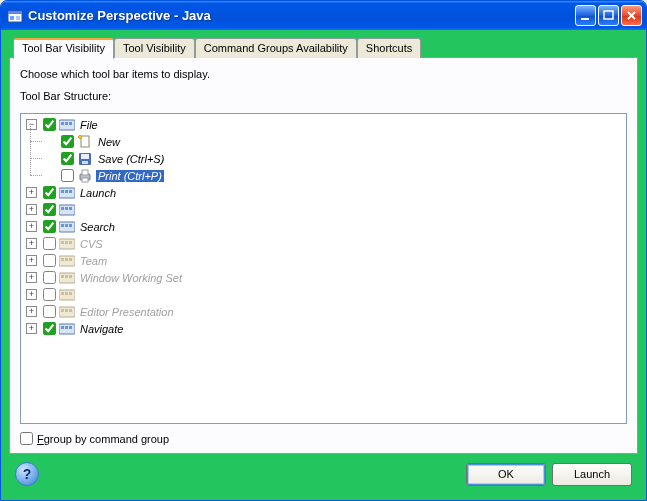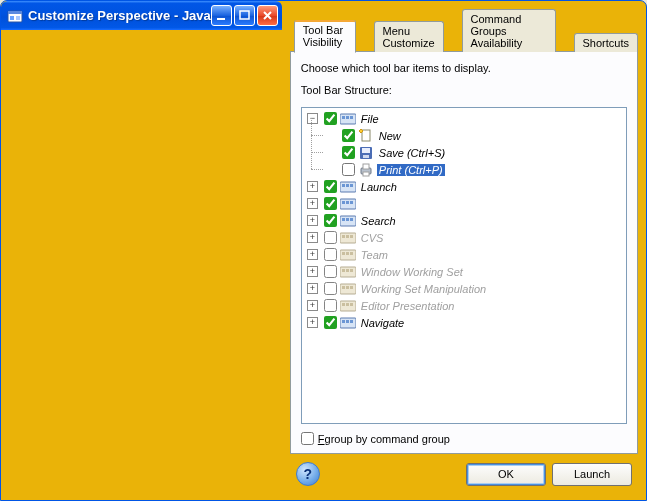--- a/index.html
+++ b/index.html
@@ -8,23 +8,23 @@
     font-family: "Tahoma", "Segoe UI", sans-serif;
     font-size: 11px;
     background: #ece9d8;
     color: #000;
   }
   .window {
     width: 647px;
     height: 501px;
     box-sizing: border-box;
     border: 1px solid #0055e5;
-    background: #eab308;
-    display: flex;
-    flex-direction: row;
+    background: #22c55e;
+    display: flex;
+    flex-direction: column;
     border-radius: 7px 7px 0 0;
     overflow: hidden;
     position: relative;
   }
   .titlebar {
     height: 29px;
     background: linear-gradient(to bottom, #3f90ff 0%, #0156e6 8%, #0053e0 45%, #0050da 55%, #0158e7 92%, #1a6eff 100%);
     display: flex;
     align-items: center;
     padding: 0 4px 0 6px;
@@ -61,24 +61,23 @@
   .client {
     flex: 1 1 auto;
     padding: 8px 8px 8px 8px;
     display: flex;
     flex-direction: column;
     box-sizing: border-box;
   }
 
   .tabs {
     display: flex;
-    align-items: flex-end;
     margin-bottom: -1px;
     padding-left: 4px;
-    gap: 18px;
+    gap: 0;
   }
   .tab {
     background: #ece9d8;
     border: 1px solid #919b9c;
     border-bottom: none;
     border-radius: 3px 3px 0 0;
     padding: 3px 8px 3px 8px;
     position: relative;
     cursor: default;
   }
@@ -226,21 +225,21 @@
     </div>
   </div>
 
   <div class="client">
 
     <div class="tabs">
       <div class="tab active">
         <span>Tool Bar Visibility</span>
       </div>
       <div class="tab">
-        <span>Menu Customize</span>
+        <span>Tool Visibility</span>
       </div>
       <div class="tab">
         <span>Command Groups Availability</span>
       </div>
       <div class="tab">
         <span>Shortcuts</span>
       </div>
     </div>
 
     <div class="tabpanel">
@@ -432,21 +431,20 @@
                     <input type="checkbox" style="">
                   </label>
               <span class="node-icon">
                     <svg width="16" height="14">
                       <rect x="0" y="2" width="16" height="10" rx="1" fill="#eee8d5" stroke="#b6ad93"></rect>
                       <rect x="2" y="4" width="3" height="3" fill="#cabf9f"></rect>
                       <rect x="6" y="4" width="3" height="3" fill="#cabf9f"></rect>
                       <rect x="10" y="4" width="3" height="3" fill="#cabf9f"></rect>
                     </svg>
                   </span>
-              <span class="node-text" style="color:#a0a0a0">Working Set Manipulation</span>
             </div>
               </li>
 
             <li>
                 <div class="node">
               <span class="twist">+</span>
               <label class="chklabel disabled">
                     <input type="checkbox" style="">
                   </label>
               <span class="node-icon">

